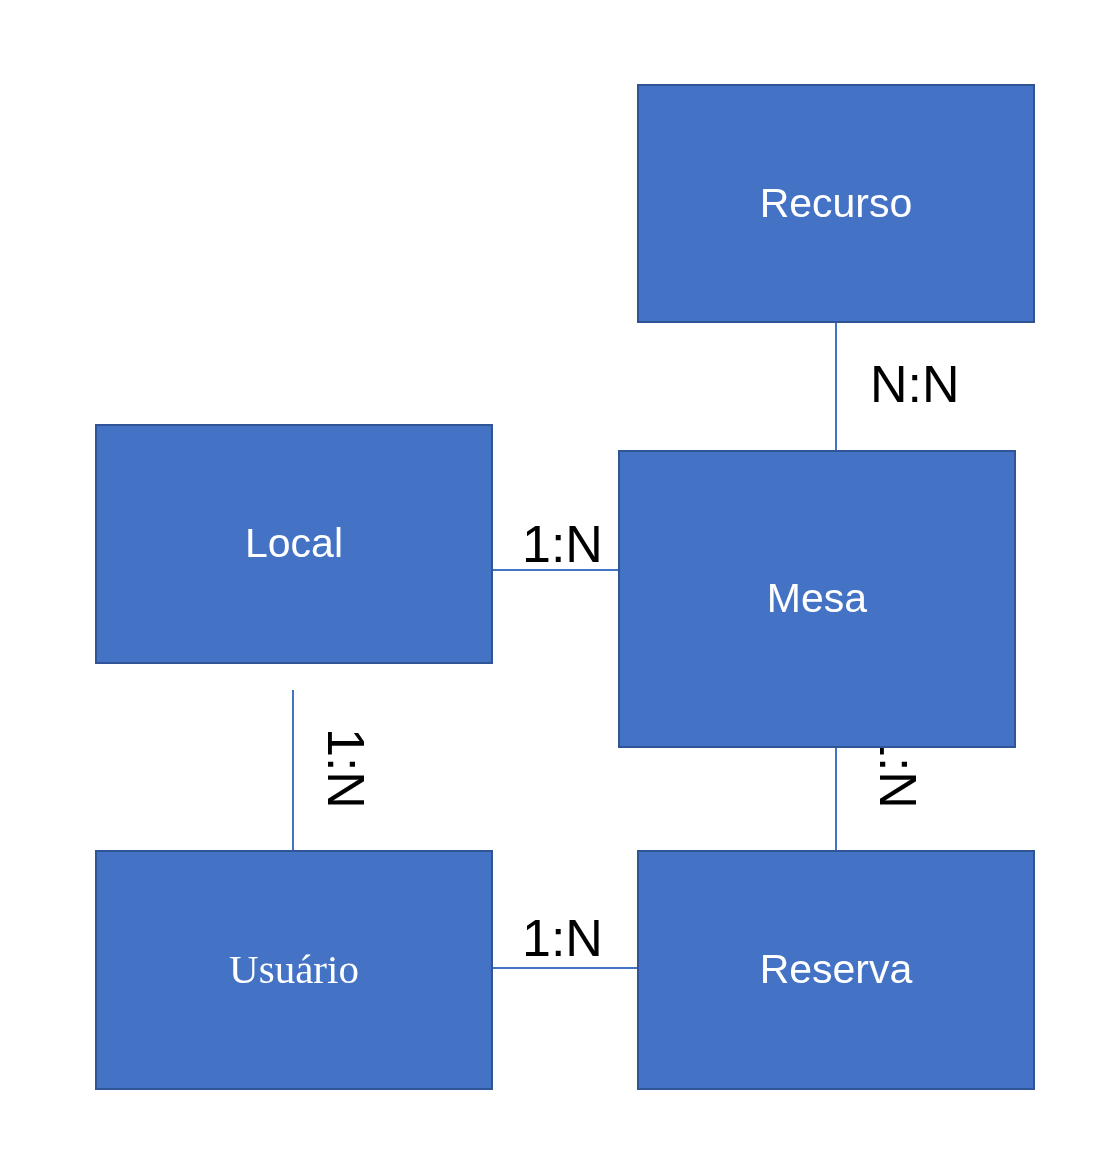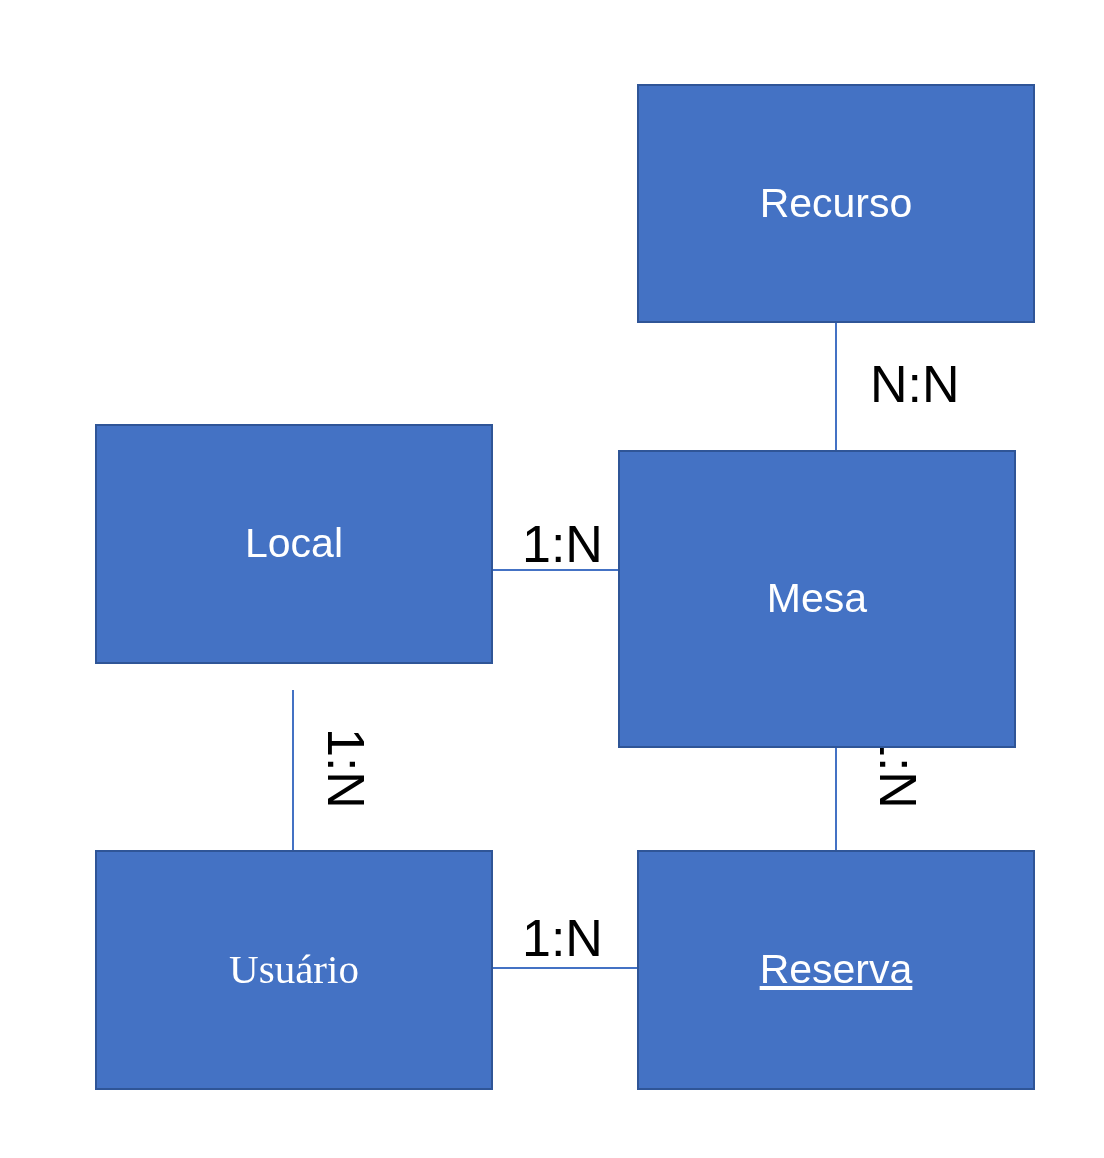--- a/index.html
+++ b/index.html
@@ -75,17 +75,17 @@
   </div>
 
   <div class="entity" style="left:618px; top:450px; width:398px; height:298px;">
     <span>Mesa</span>
   </div>
 
   <div class="entity" style="left:95px; top:850px; width:398px; height:240px;font-family:Liberation Serif, serif;">
     <span>Usuário</span>
   </div>
 
-  <div class="entity" style="left:637px; top:850px; width:398px; height:240px;text-decoration:underline;">
+  <div class="entity" style="left:637px; top:850px; width:398px; height:240px;">
     <span>Reserva</span>
   </div>
 
 </div>
 
 </body></html>

